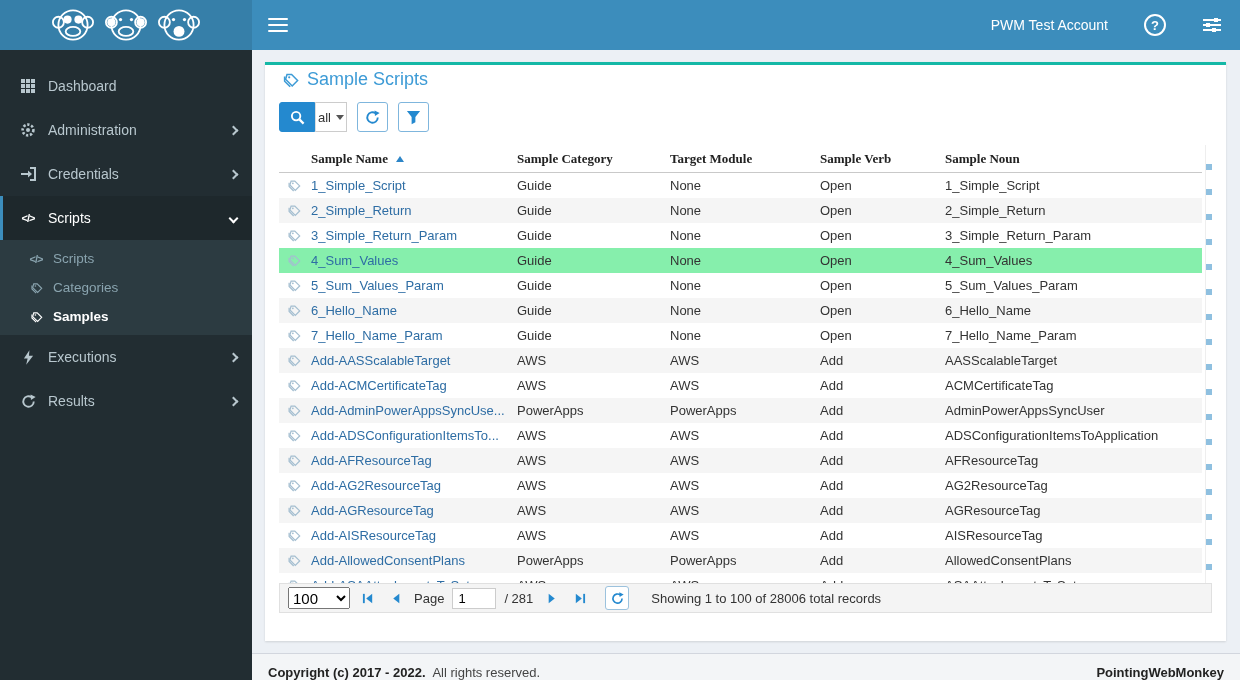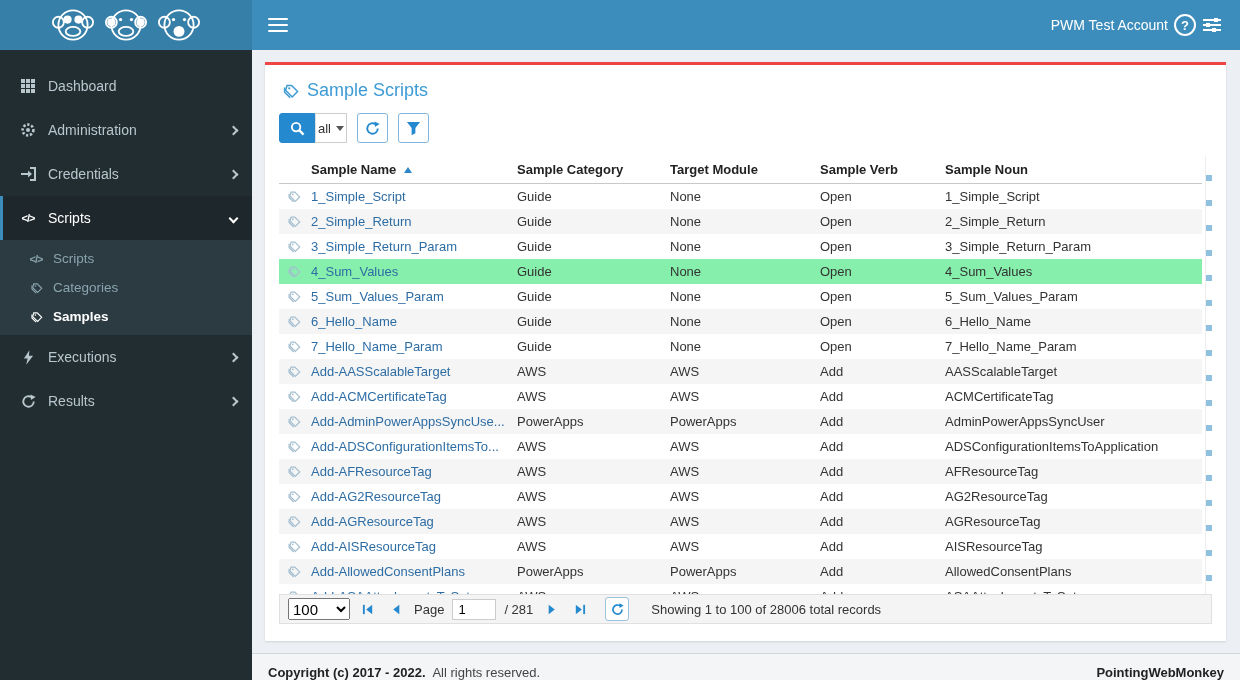--- a/index.html
+++ b/index.html
@@ -6,58 +6,58 @@
   html, body { width: 1240px; height: 680px; overflow: hidden; }
   body { font-family: "Liberation Sans", sans-serif; font-size: 14px; background: #ecf0f5; color: #333; }
 
   .app { display: grid; grid-template-columns: 252px 1fr; grid-template-rows: 50px 1fr 27px; width: 1240px; height: 680px; }
 
   
   .logo { grid-column: 1; grid-row: 1; background: #367fa9; display: flex; align-items: center; justify-content: center; gap: 7px; }
   .topbar { grid-column: 2; grid-row: 1; background: #3c8dbc; display: flex; align-items: center; padding: 0 18px 0 16px; }
   .hamburger { width: 20px; height: 14px; display: flex; flex-direction: column; justify-content: space-between; cursor: pointer; }
   .hamburger span { display: block; height: 2px; background: #fff; border-radius: 1px; }
-  .topbar-right { margin-left: auto; display: flex; align-items: center; gap: 6px; }
+  .topbar-right { margin-left: auto; display: flex; align-items: center; gap: 36px; }
   .account-name { color: #fff; font-size: 14px; }
   .help-circle { width: 22px; height: 22px; border: 2px solid #fff; border-radius: 50%; color: #fff; font-size: 13px; font-weight: bold; display: flex; align-items: center; justify-content: center; cursor: pointer; }
 
   
   .sidebar { grid-column: 1; grid-row: 2 / 4; background: #222d32; padding-top: 14px; }
   .nav-item { height: 44px; display: flex; align-items: center; gap: 10px; padding: 0 15px; color: #b8c7ce; font-size: 14px; cursor: pointer; border-left: 3px solid transparent; }
   .nav-item.active-parent { background: #1e282c; color: #fff; border-left-color: #3c8dbc; }
   .nav-icon { width: 20px; display: inline-flex; justify-content: center; align-items: center; }
   .code-glyph { font-size: 11px; font-weight: bold; letter-spacing: -1px; }
   .chev { margin-left: auto; width: 7px; height: 7px; border-right: 2px solid #b8c7ce; border-bottom: 2px solid #b8c7ce; }
   .chev.right { transform: rotate(-45deg); }
   .chev.down { transform: rotate(45deg); border-color: #fff; }
   .submenu { background: #2c3b41; padding: 4px 0; }
   .sub-item { height: 29px; display: flex; align-items: center; gap: 9px; padding: 0 15px 0 28px; color: #8aa4af; font-size: 13.5px; cursor: pointer; }
   .sub-item.sub-active { color: #fff; font-weight: bold; }
   .sub-item .nav-icon { width: 16px; }
 
   
   .main { grid-column: 2; grid-row: 2; padding: 12px 14px 12px 13px; }
-  .card { background: #fff; border-top: 3px solid #ef4444; box-shadow: 0 1px 2px rgba(0,0,0,.12); height: 100%; padding: 13px 14px; }
+  .card { background: #fff; border-top: 3px solid #14b8a6; box-shadow: 0 1px 2px rgba(0,0,0,.12); height: 100%; padding: 2px 14px; }
   .page-title { display: flex; align-items: center; gap: 8px; color: #3d9bd6; font-size: 18px; margin: 2px 0 12px 2px; }
   .page-title svg { width: 18px; height: 16px; color: #3d9bd6; }
 
   .toolbar { display: flex; align-items: center; gap: 10px; margin-bottom: 13px; }
   .search-group { display: flex; align-items: stretch; height: 30px; }
   .btn-search { width: 36px; background: #2489cf; border: 1px solid #2489cf; border-radius: 3px 0 0 3px; display: flex; align-items: center; justify-content: center; cursor: pointer; }
   .search-input { width: 148px; height: 30px; border: 1px solid #ccc; border-left: none; padding: 0 8px; font-size: 13px; font-family: "Liberation Sans", sans-serif; color: #555; outline: none; }
   .search-input::placeholder { color: #aaa; }
   .scope-box { width: 32px; border: 1px solid #ccc; border-left: 1px solid #ddd; background: #fff; display: flex; align-items: center; justify-content: center; gap: 5px; font-size: 13px; color: #333; cursor: pointer; }
   .caret-down { width: 0; height: 0; border-left: 4px solid transparent; border-right: 4px solid transparent; border-top: 5px solid #555; }
   .btn-outline { width: 31px; height: 30px; background: #fff; border: 1px solid #7fb6dd; border-radius: 3px; color: #2489cf; display: flex; align-items: center; justify-content: center; cursor: pointer; }
   .btn-outline svg { width: 15px; height: 15px; }
 
   
   .grid { position: relative; width: 933px; }
   .grid-head, .grid-row { display: grid; grid-template-columns: 26px 206px 153px 150px 125px 1fr; width: 923px; align-items: center; }
-  .grid-head { height: 28px; font-weight: bold; font-size: 13px; color: #222; border-bottom: 1px solid #c9c9c9; }
+  .grid-head { height: 28px; font-weight: bold; font-size: 13px; color: #222; border-bottom: 1px solid #c9c9c9; font-family: Liberation Serif, serif; }
   .cell { padding-left: 6px; font-size: 13px; white-space: nowrap; overflow: hidden; }
   .c-icon { padding-left: 2px; display: flex; justify-content: center; }
   .hcell { cursor: pointer; display: flex; align-items: center; }
   .sort-asc { width: 0; height: 0; border-left: 4px solid transparent; border-right: 4px solid transparent; border-bottom: 6px solid #2d85c7; display: inline-block; margin-left: 8px; }
   .grid-body { height: 410px; overflow: hidden; }
   .grid-row { height: 25px; background: #fff; }
   .grid-row.alt { background: #f5f5f5; }
   .grid-row.highlight { background: #86efac; }
   .grid-row a { color: #2e6da4; text-decoration: none; cursor: pointer; }
   .tagicon { width: 15px; height: 13px; color: #a4bed0; }

